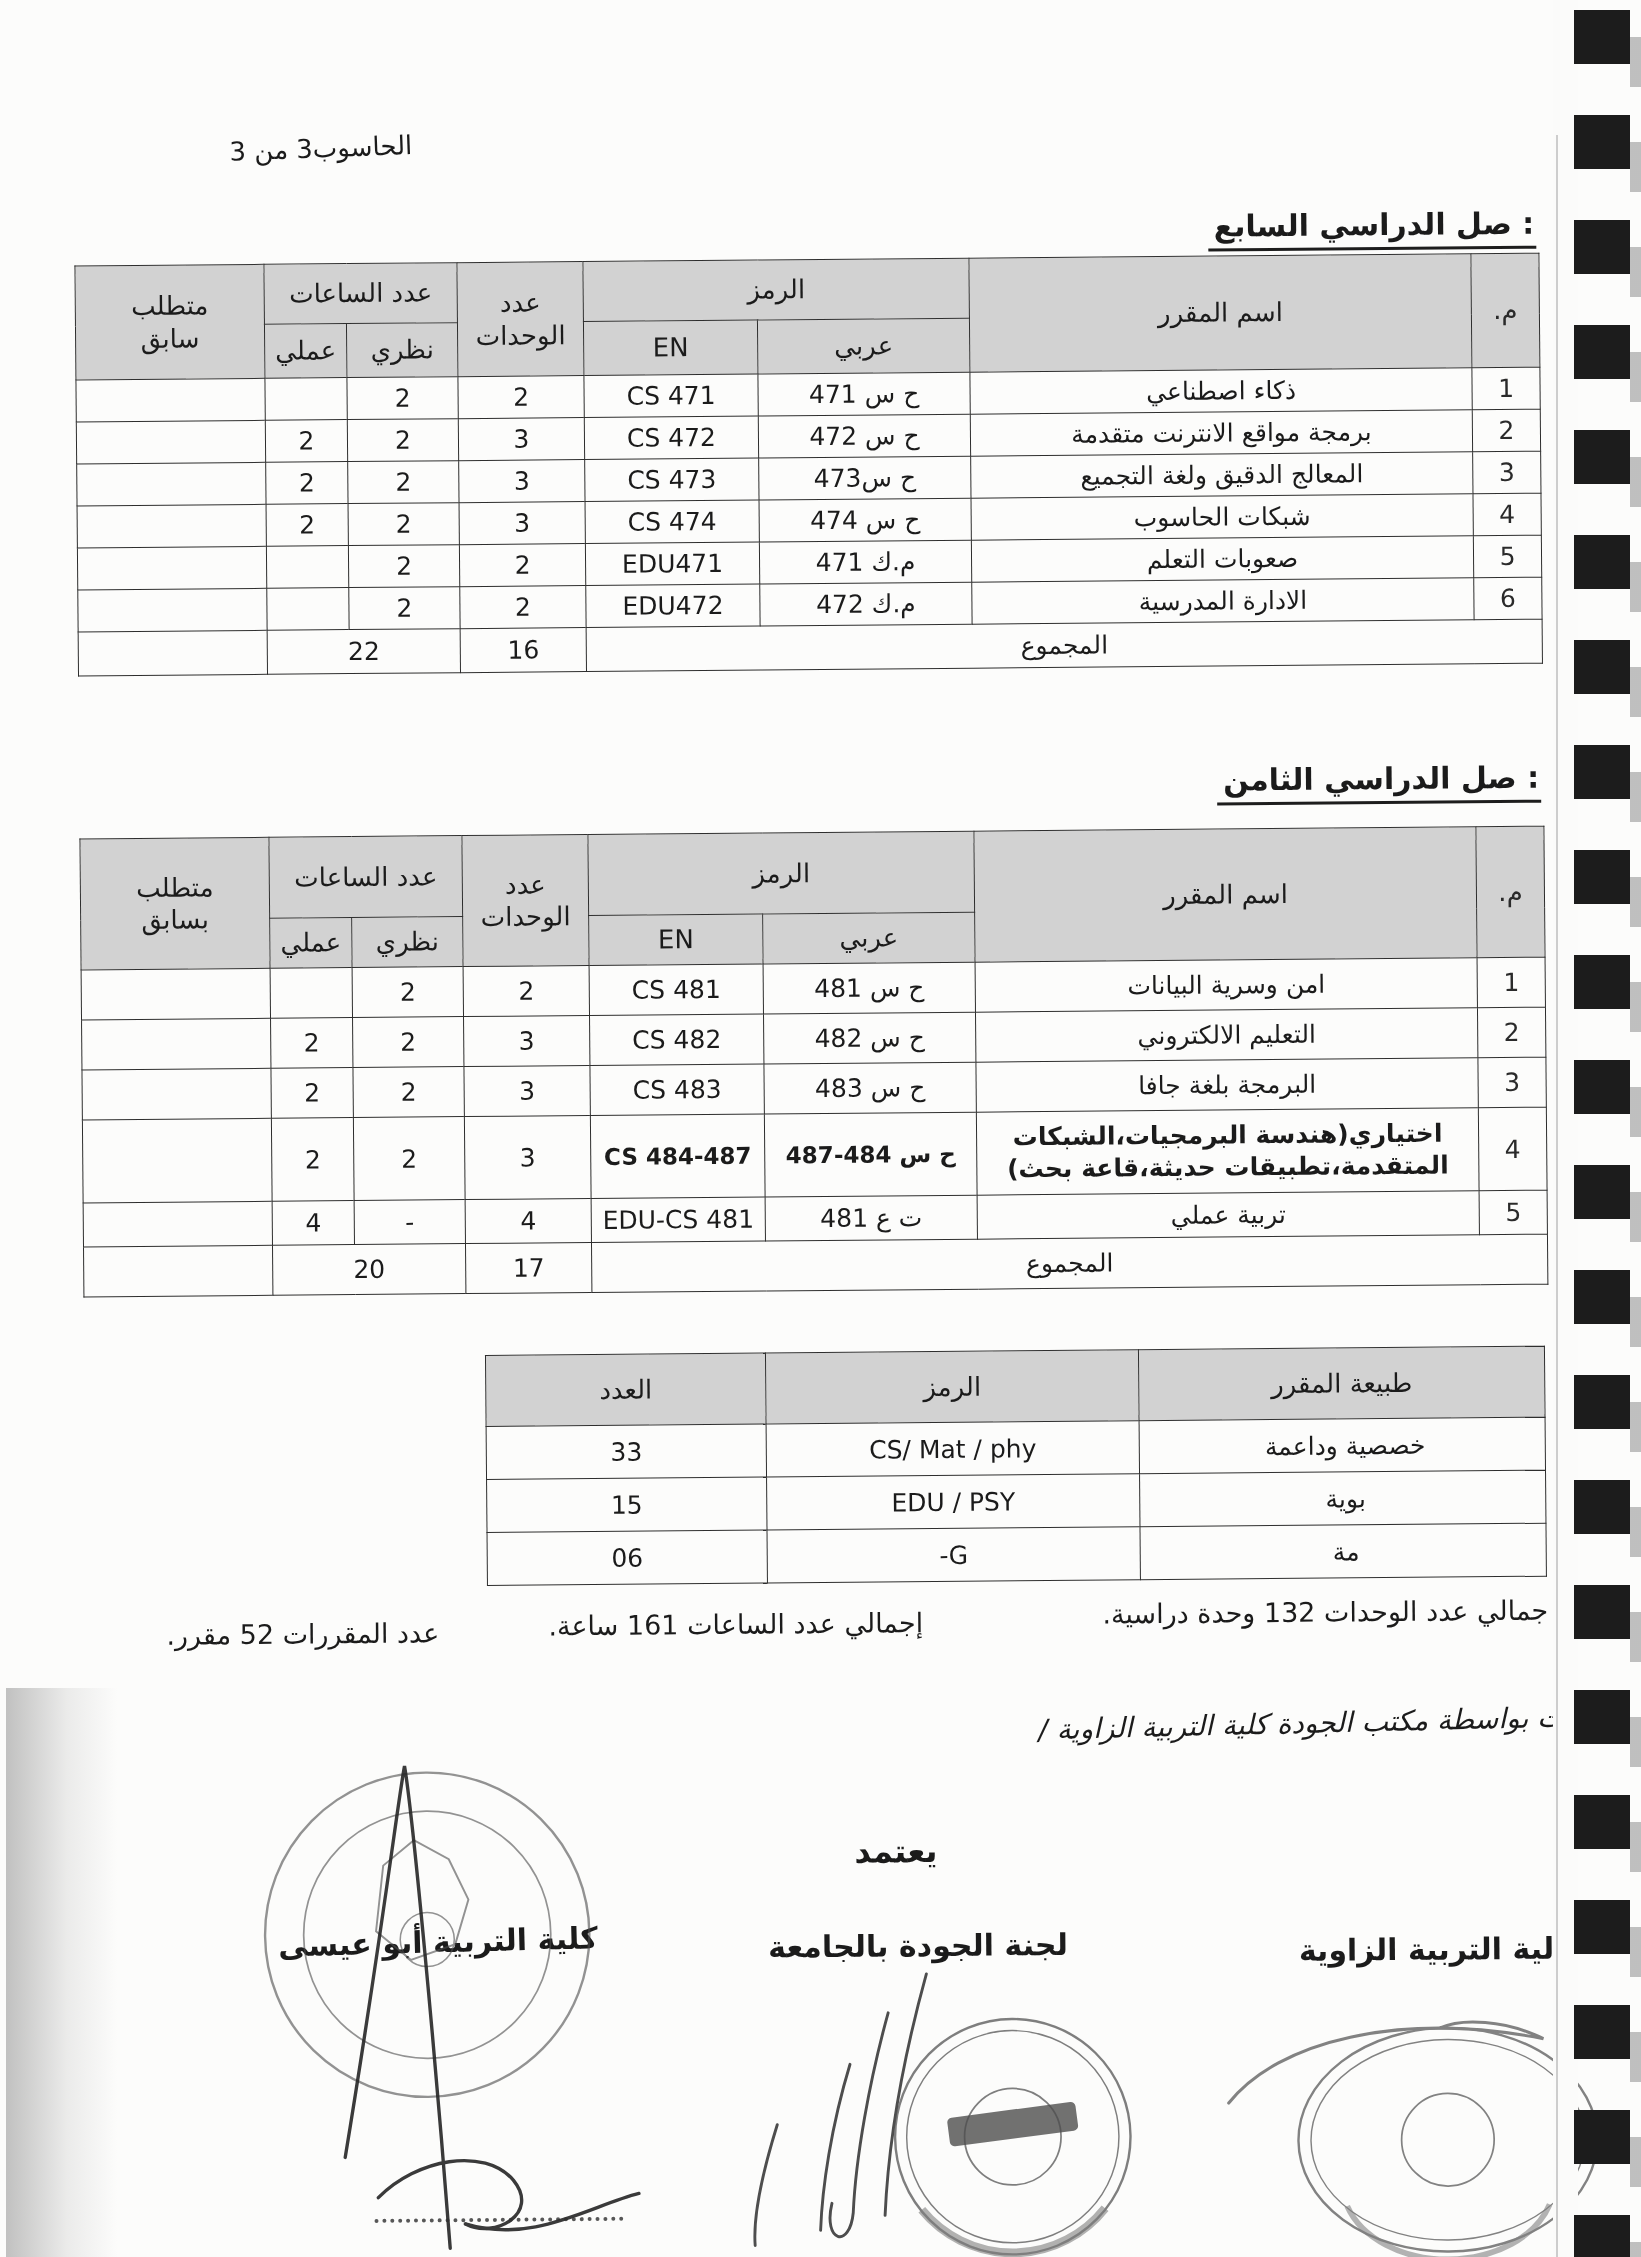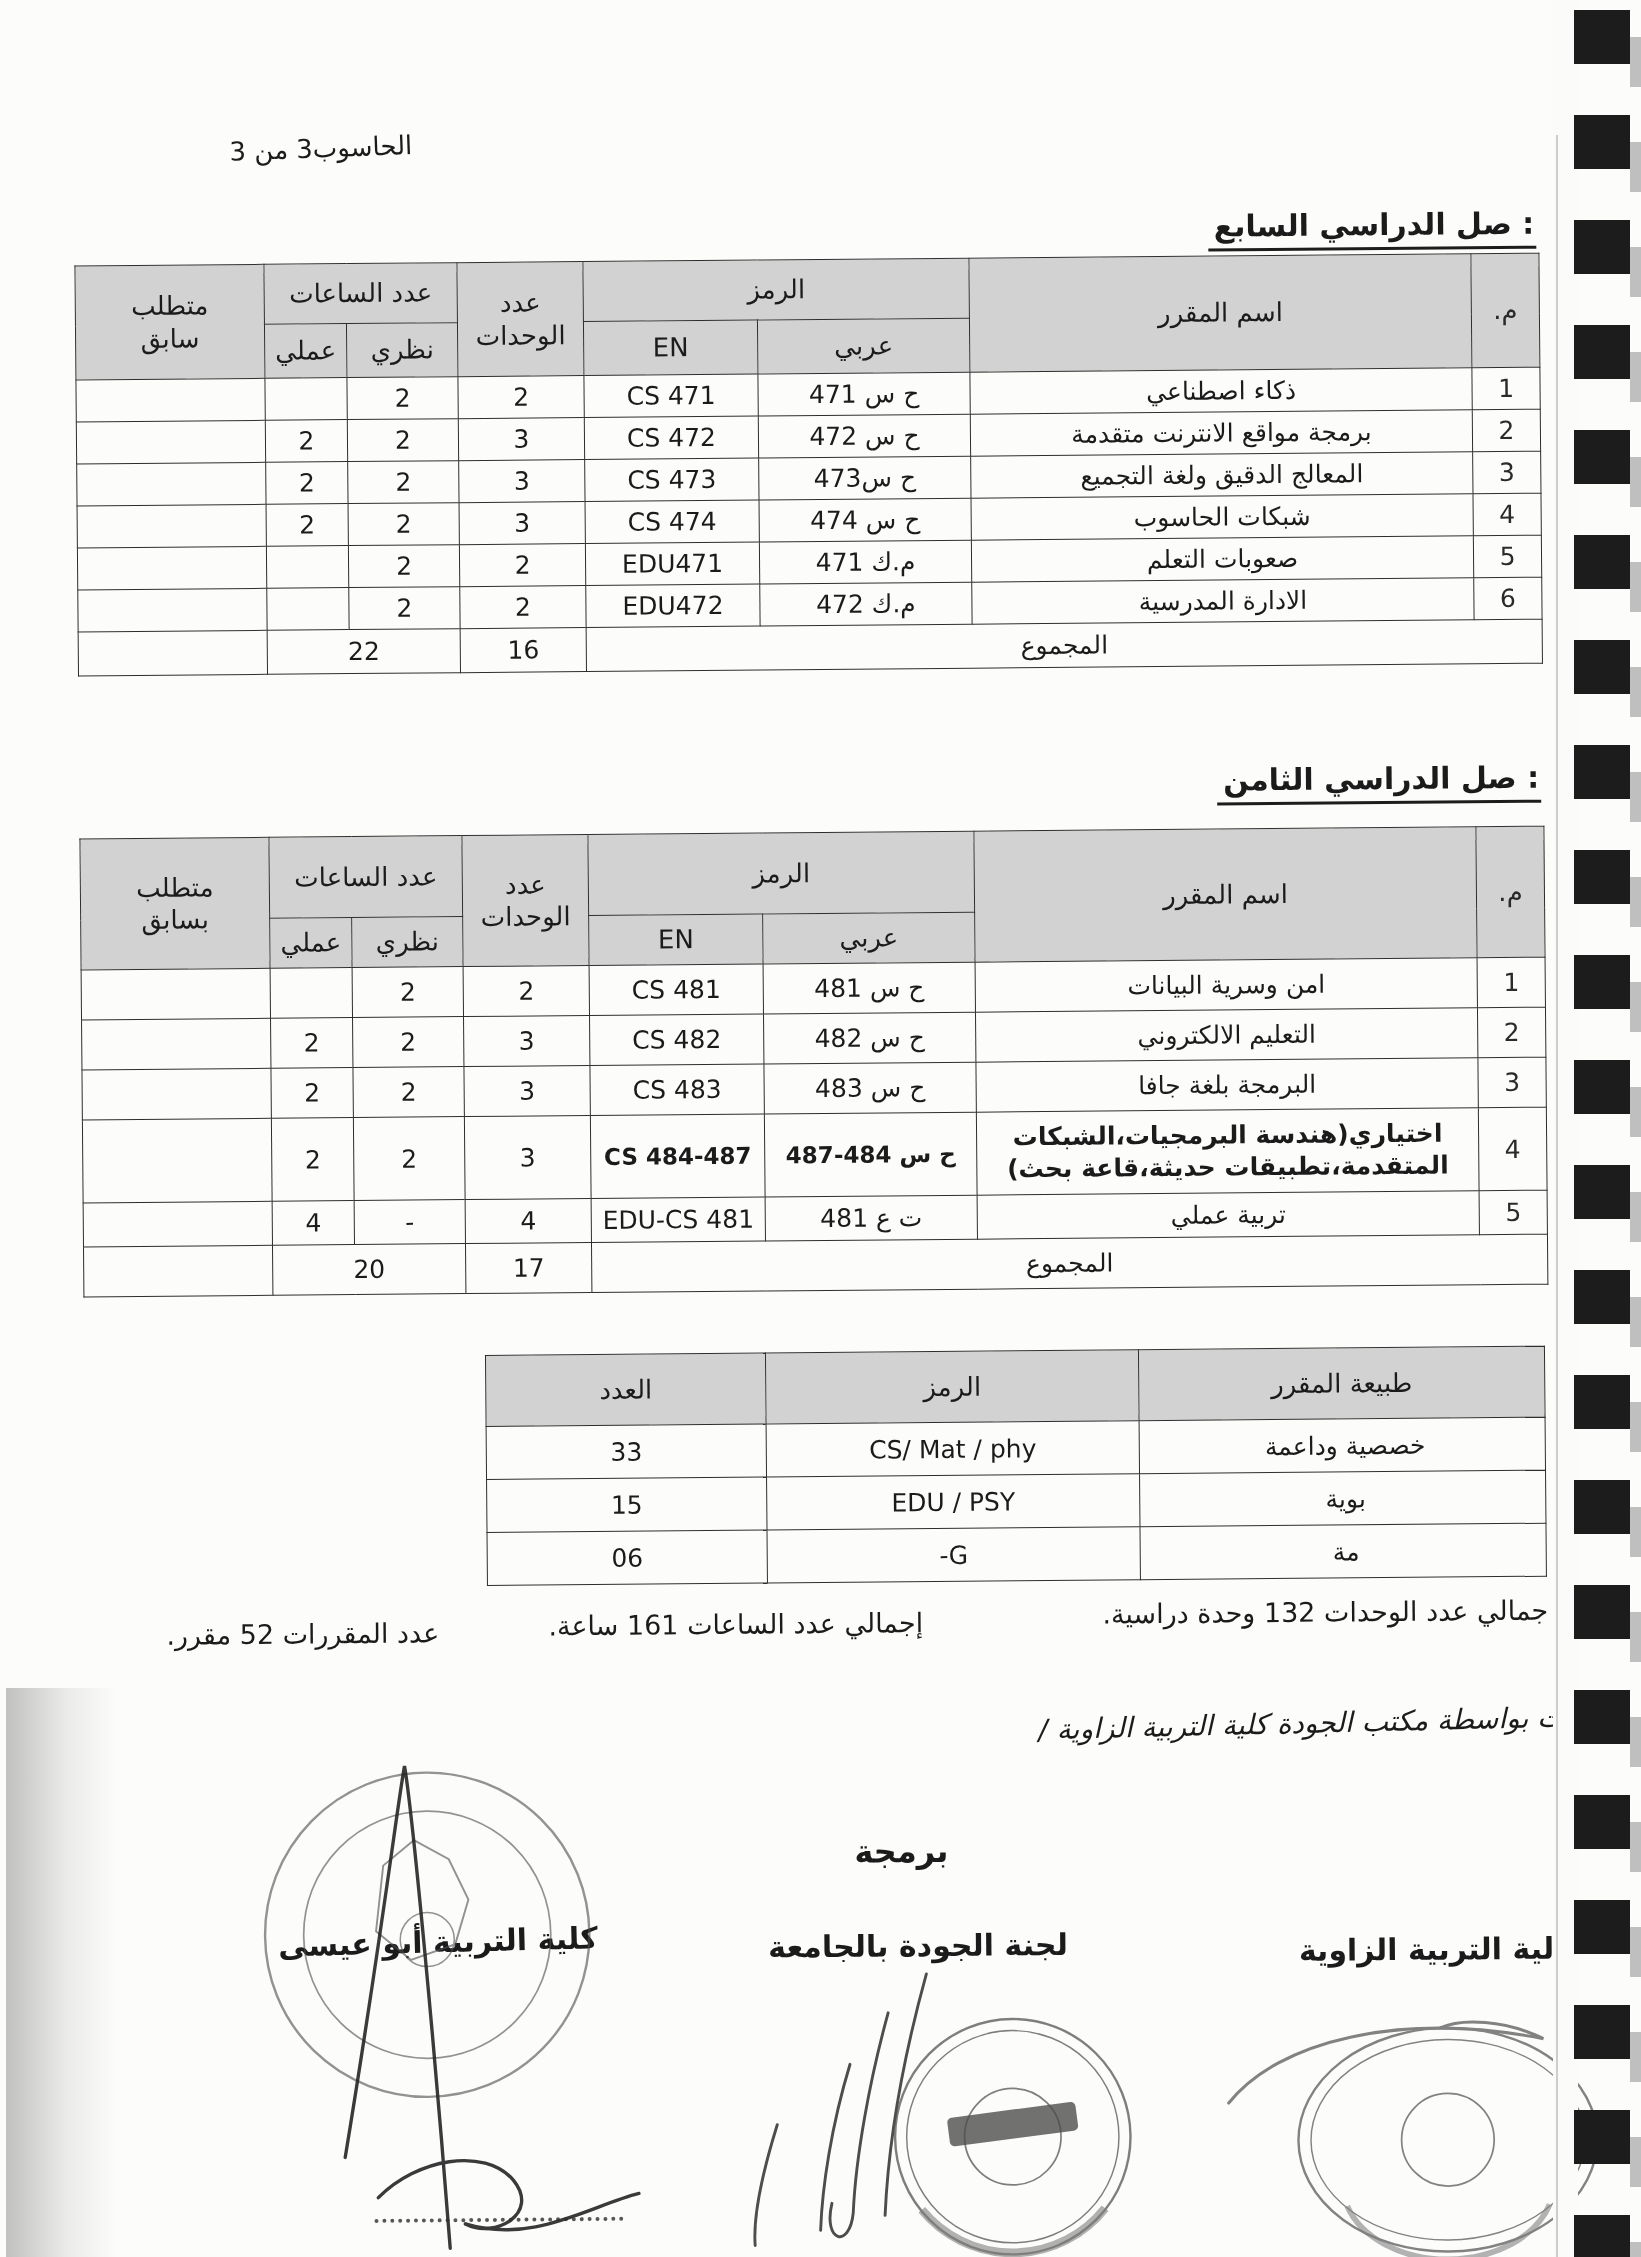--- a/index.html
+++ b/index.html
@@ -269,21 +269,21 @@
         </tr>
       </tbody>
     </table>
 
     <div class="abs sum-line" style="top:1601px;right:97px;">جمالي عدد الوحدات 132 وحدة دراسية.</div>
     <div class="abs sum-line" style="top:1608px;left:544px;">إجمالي عدد الساعات 161 ساعة.</div>
     <div class="abs sum-line" style="top:1614px;left:162px;">عدد المقررات 52 مقرر.</div>
 
     <div class="abs printed" style="top:1711px;right:60px;">بعت بواسطة مكتب الجودة كلية التربية الزاوية /</div>
 
-    <div class="abs approve" style="top:1833px;left:848px;">برمجة</div>
+    <div class="abs approve" style="top:1833px;left:848px;">يعتمد</div>
 
     <div class="abs sig-label" style="top:1937px;right:94px;">لية التربية الزاوية</div>
     <div class="abs sig-label" style="top:1929px;left:761px;">لجنة الجودة بالجامعة</div>
     <div class="abs sig-label" style="top:1921px;left:271px;transform:rotate(-1deg);">كلية التربية أبو عيسى</div>
 
     <svg class="abs" style="left:232px;top:1738px;" width="415" height="512" viewBox="0 0 430 530">
       <g stroke="#4d4d4d" fill="none" opacity="0.6">
         <circle cx="195" cy="200" r="168" stroke-width="2.5"></circle>
         <circle cx="195" cy="200" r="128" stroke-width="1.8"></circle>
         <path d="M150,128 l32,-26 36,20 20,42 -14,46 -46,16 -36,-30 z" stroke-width="2"></path>

